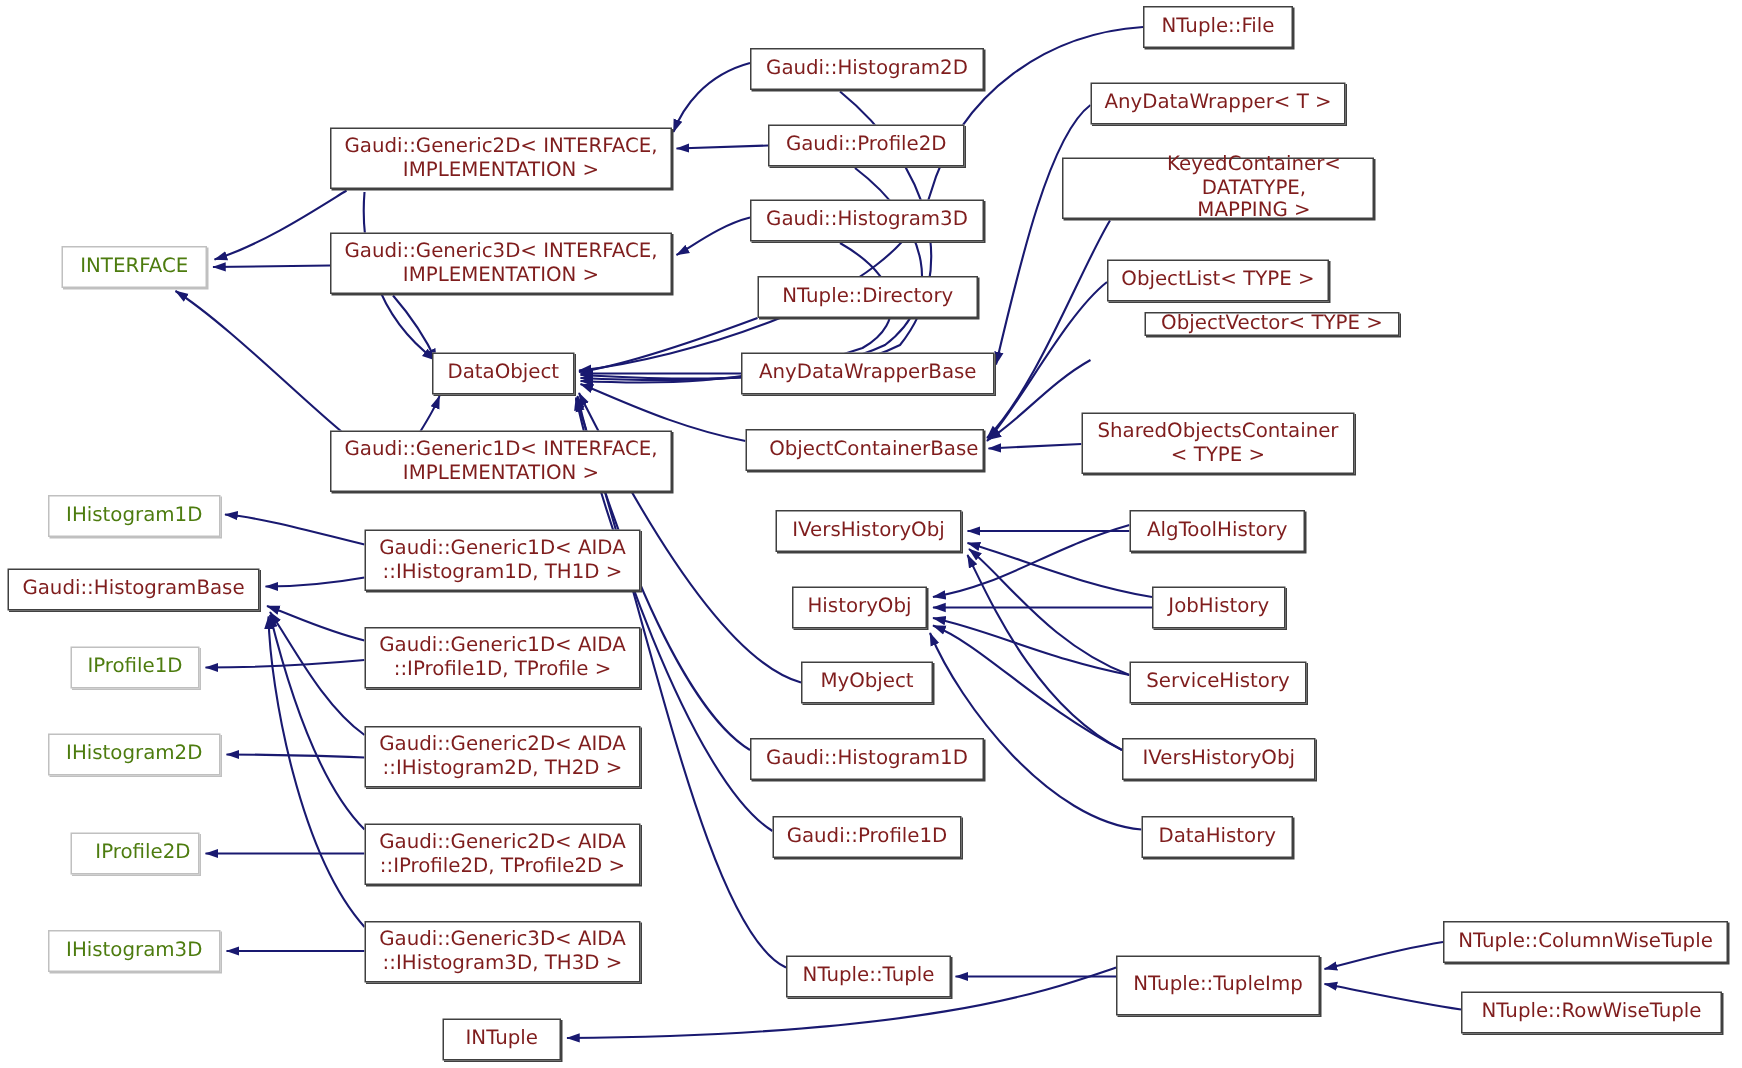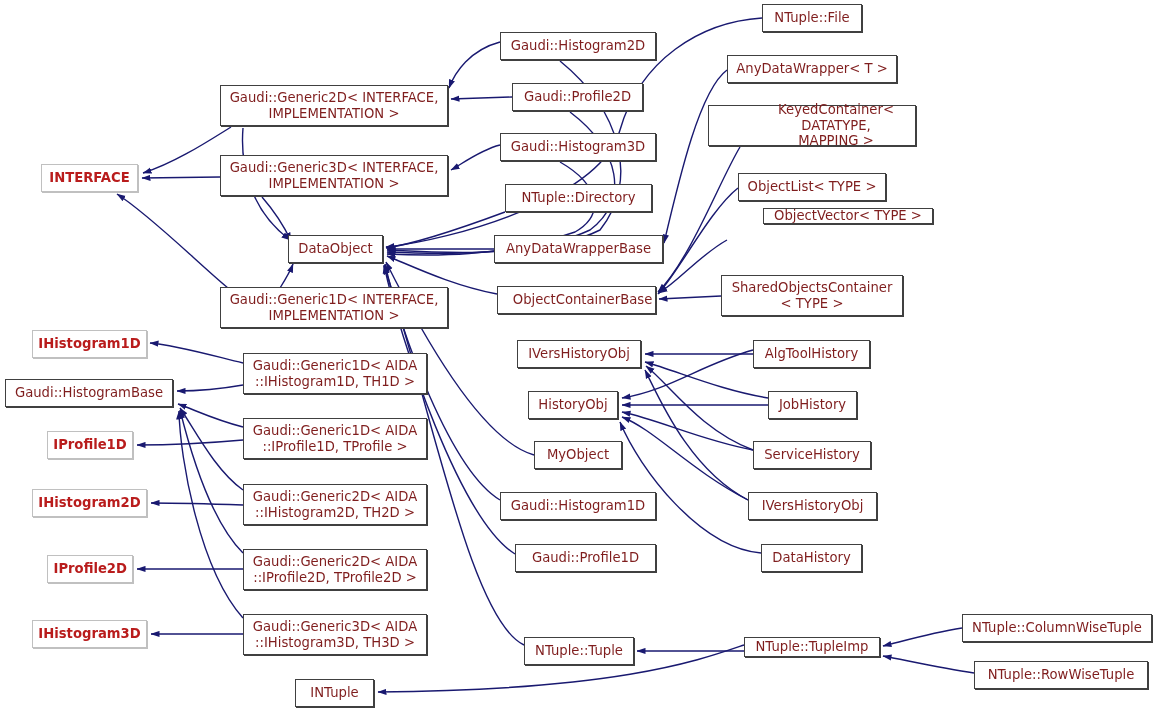--- a/index.html
+++ b/index.html
@@ -37,23 +37,22 @@
   }
   .node.solid {
     border: 1px solid #404040;
     box-shadow: 1px 1px 0 0 #404040;
     color: #7f1d1d;
     font-size: 13.2px;
   }
   .node.iface {
     border: 1px solid #c0c0c0;
     box-shadow: 1px 1px 0 0 #c0c0c0;
-    color: #b91c1c;
+    color: #4d7c0f;
     font-size: 13.2px;
-    font-weight: bold;
   }
   .node span {
     display: block;
     padding: 0 5px;
   }
 </style>
 </head>
 <body>
 
 <div id="diagram-root">
@@ -151,24 +150,24 @@
       <div class="node solid" style="left: 534px; top: 441px; width: 88px; height: 28px;"><span>MyObject</span></div>
       <div class="node solid" style="left: 753px; top: 441px; width: 118px; height: 28px;"><span>ServiceHistory</span></div>
       <div class="node iface" style="left: 32px; top: 489px; width: 115px; height: 28px;"><span>IHistogram2D</span></div>
       <div class="node solid" style="left: 243px; top: 484px; width: 184px; height: 41px;"><span>Gaudi::Generic2D&lt; AIDA
 ::IHistogram2D, TH2D &gt;</span></div>
       <div class="node solid" style="left: 500px; top: 492px; width: 156px; height: 28px;"><span>Gaudi::Histogram1D</span></div>
       <div class="node solid" style="left: 748px; top: 492px; width: 129px; height: 28px;"><span>IVersHistoryObj</span></div>
       <div class="node iface" style="left: 47px; top: 555px; width: 86px; height: 28px; justify-content: flex-end;"><span>IProfile2D</span></div>
       <div class="node solid" style="left: 243px; top: 549px; width: 184px; height: 41px;"><span>Gaudi::Generic2D&lt; AIDA
 ::IProfile2D, TProfile2D &gt;</span></div>
-      <div class="node solid" style="left: 515px; top: 544px; width: 141px; height: 28px;"><span>Gaudi::Profile1D</span></div>
+      <div class="node solid" style="left: 515px; top: 544px; width: 126px; height: 28px;"><span>Gaudi::Profile1D</span></div>
       <div class="node solid" style="left: 761px; top: 544px; width: 101px; height: 28px;"><span>DataHistory</span></div>
       <div class="node iface" style="left: 32px; top: 620px; width: 115px; height: 28px;"><span>IHistogram3D</span></div>
       <div class="node solid" style="left: 243px; top: 614px; width: 184px; height: 41px;"><span>Gaudi::Generic3D&lt; AIDA
 ::IHistogram3D, TH3D &gt;</span></div>
       <div class="node solid" style="left: 962px; top: 614px; width: 190px; height: 28px;"><span>NTuple::ColumnWiseTuple</span></div>
       <div class="node solid" style="left: 524px; top: 637px; width: 110px; height: 28px;"><span>NTuple::Tuple</span></div>
-      <div class="node solid" style="left: 744px; top: 637px; width: 136px; height: 20px;"><span>NTuple::TupleImp</span></div>
+      <div class="node solid" style="left: 744px; top: 637px; width: 136px; height: 40px;"><span>NTuple::TupleImp</span></div>
       <div class="node solid" style="left: 974px; top: 661px; width: 174px; height: 28px;"><span>NTuple::RowWiseTuple</span></div>
       <div class="node solid" style="left: 295px; top: 679px; width: 79px; height: 28px;"><span>INTuple</span></div>
     </div>
 </div>
 
 </body></html>

